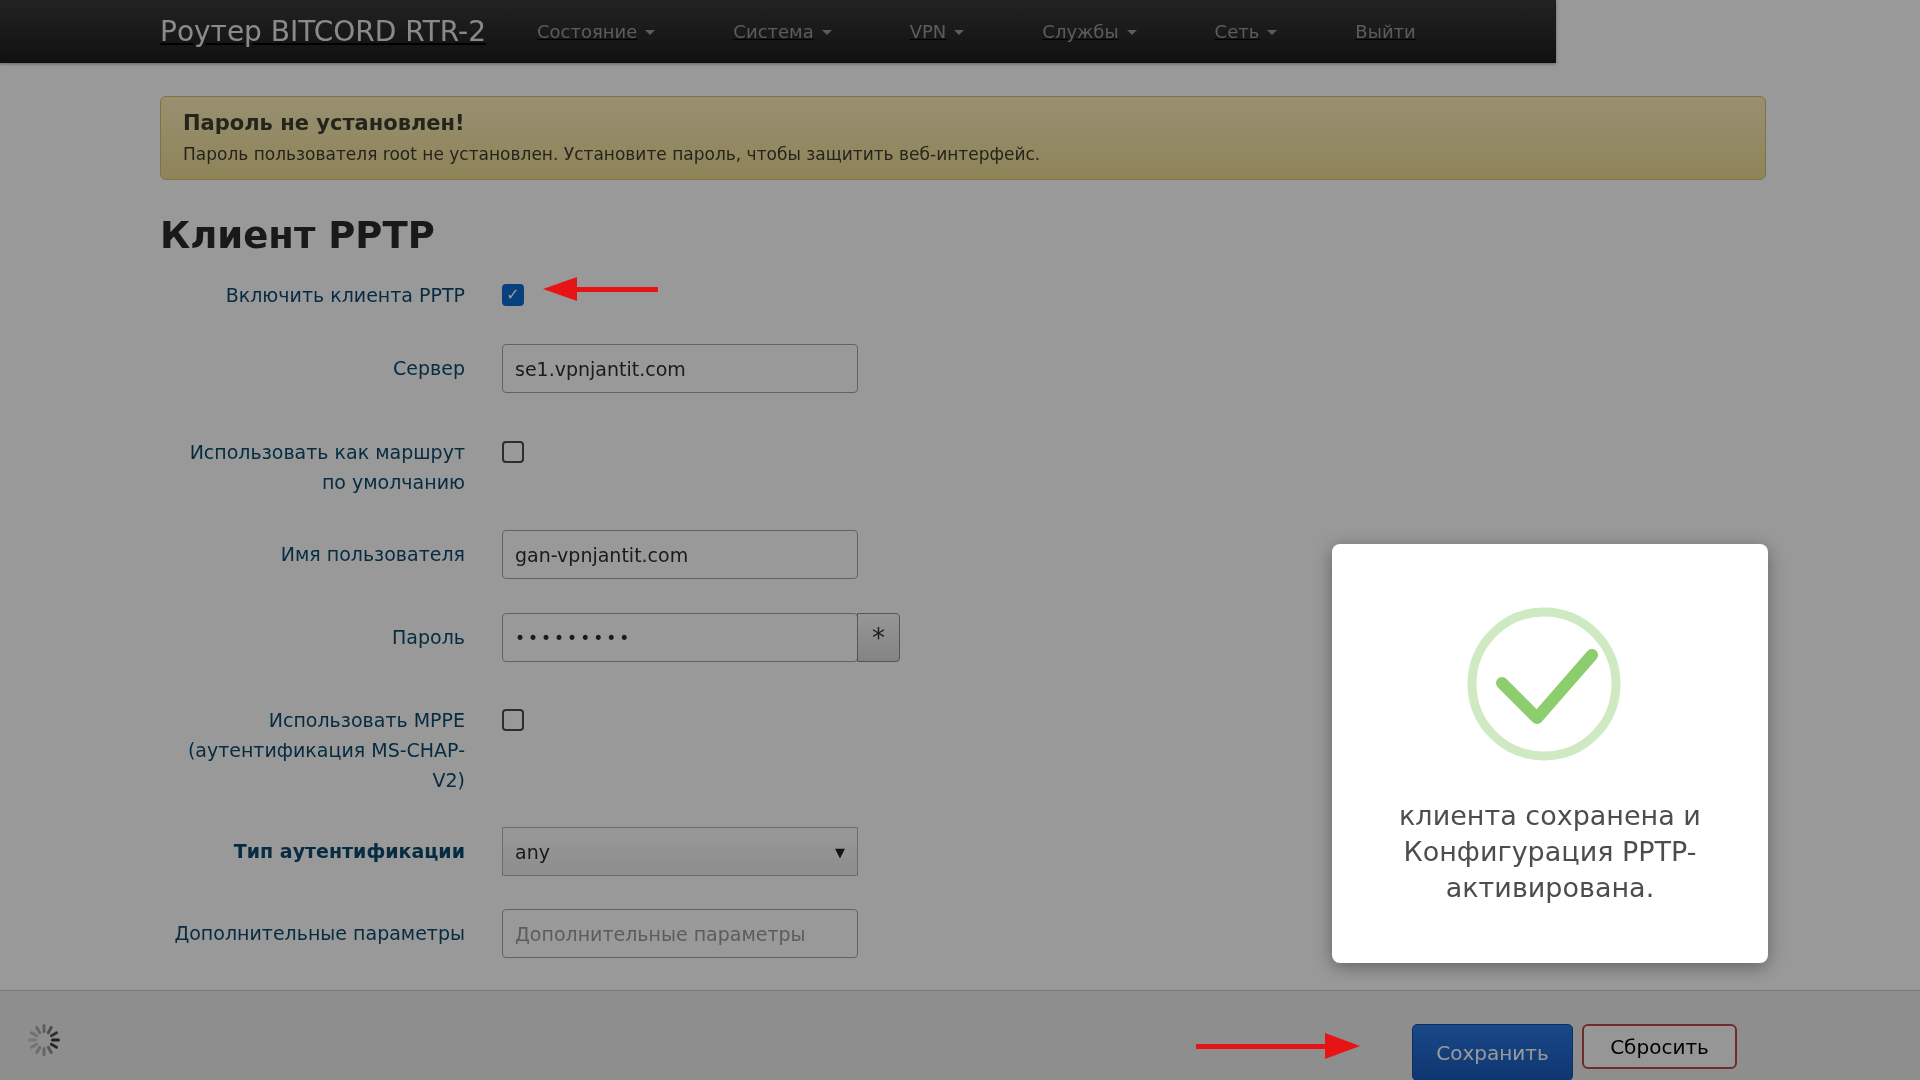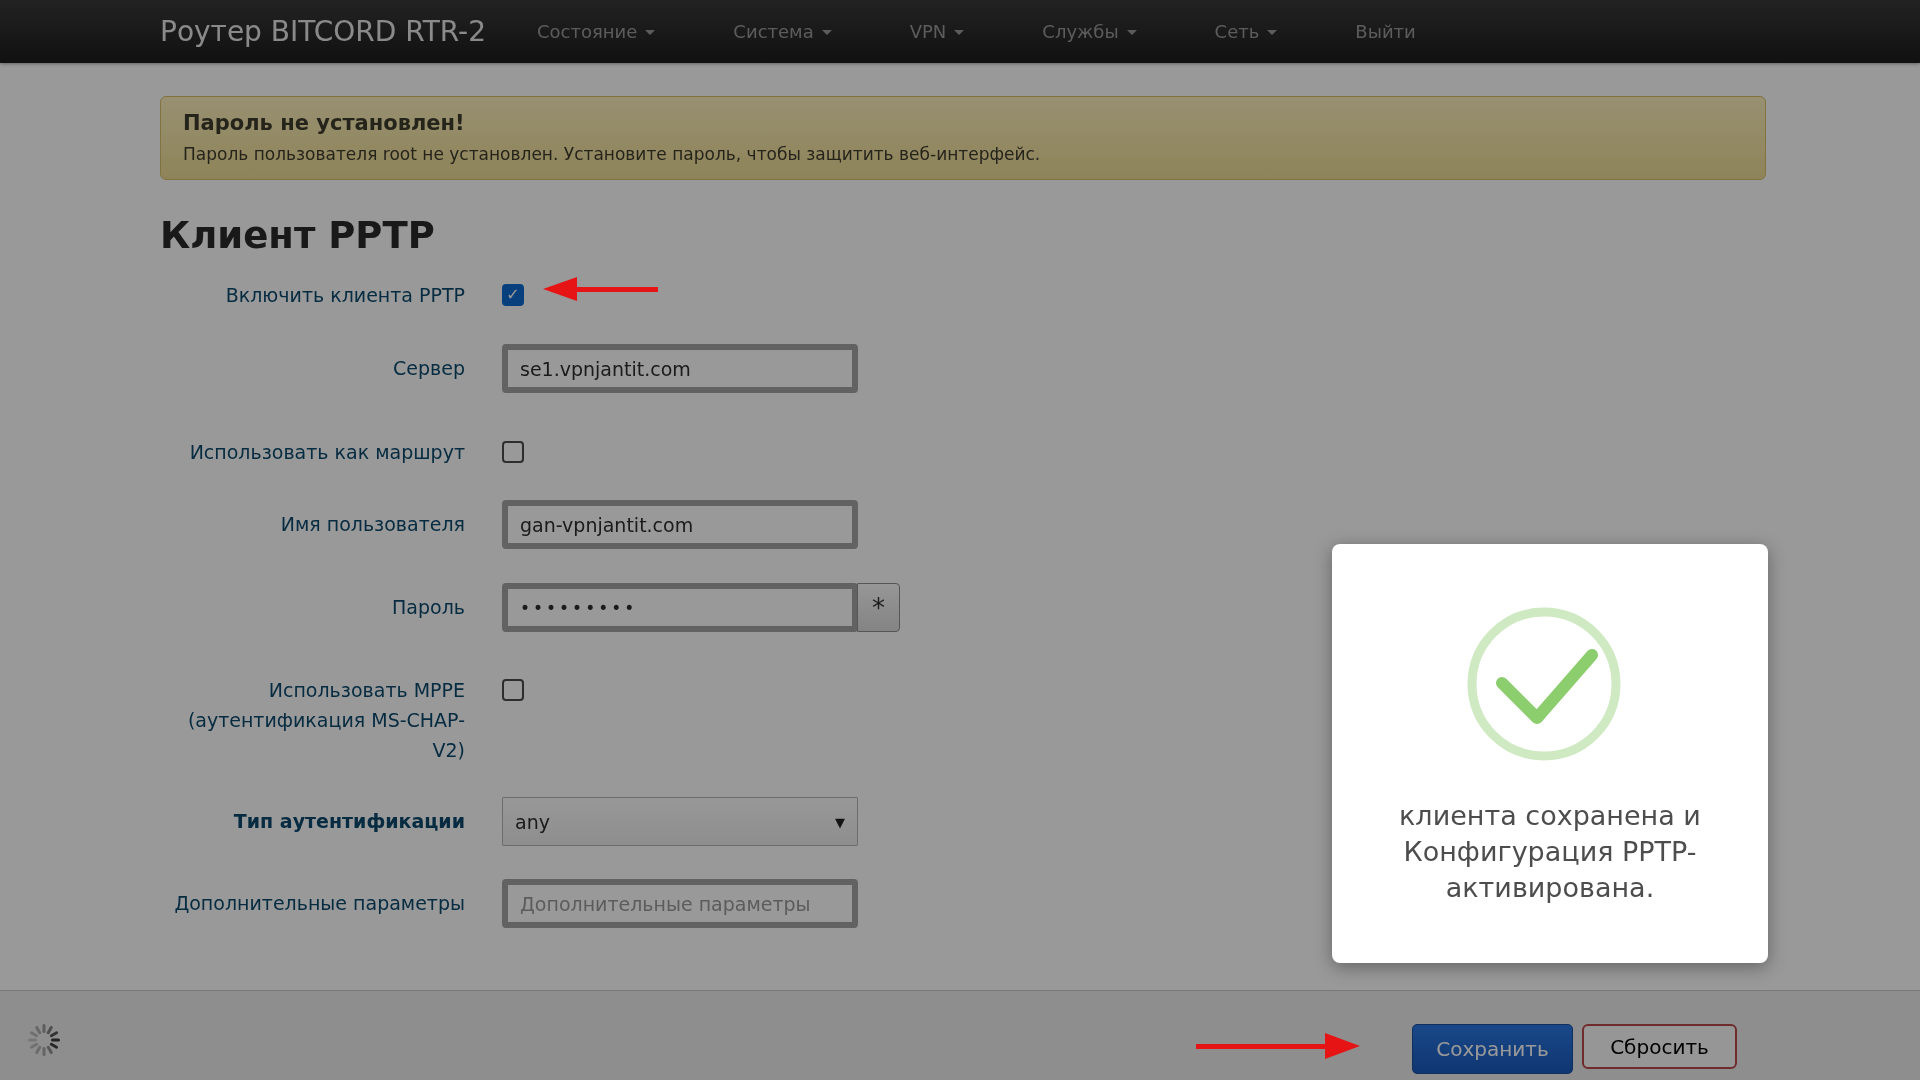--- a/index.html
+++ b/index.html
@@ -1,22 +1,22 @@
 <!DOCTYPE html>
 <html><head>
 <meta charset="utf-8">
 <style>
   html,body{margin:0;padding:0;}
   .page{position:relative;width:1920px;height:1080px;overflow:hidden;background:#fff;
         font-family:"DejaVu Sans","Liberation Sans",sans-serif;}
 
   
-  .navbar{position:absolute;left:0;top:0;width:1920px;height:63px;
+  .navbar{position:absolute;left:0;top:0;width:1556px;height:63px;
           background:linear-gradient(#3a3a3a,#1c1c1c);display:flex;align-items:center;
-          box-shadow:0 1px 3px rgba(0,0,0,.35);}
+          box-shadow:0 1px 3px rgba(0,0,0,.35);text-decoration:underline;}
   .brand{margin-left:160px;font-size:28px;color:#e6e6e6;white-space:nowrap;}
   .nav-items{display:flex;margin-left:30px;align-items:center;height:100%;gap:36px;}
   .nav-item{padding:0 21px;font-size:18px;color:#9a9a9a;display:flex;align-items:center;
             gap:8px;cursor:pointer;white-space:nowrap;height:100%;}
   .caret{width:0;height:0;border-left:5px solid transparent;border-right:5px solid transparent;
          border-top:5px solid #9a9a9a;margin-top:2px;}
 
   
   .banner{position:absolute;left:160px;top:96px;width:1606px;box-sizing:border-box;
           padding:14px 22px 15px;background:linear-gradient(#fdf0bd,#eedc94);
@@ -34,41 +34,41 @@
   .lbl{width:305px;flex-shrink:0;text-align:right;font-size:19px;color:#0c4a6e;line-height:30px;}
   .ctl{margin-left:37px;position:relative;}
   .mb-a{margin-bottom:34px}.mb-b{margin-bottom:44px}.mb-c{margin-bottom:33px}
   .mb-d{margin-bottom:43px}.mb-e{margin-bottom:32px}
 
   .checkbox{width:22px;height:22px;box-sizing:border-box;border:2px solid #4c4c4c;border-radius:4px;
             background:#fff;margin-top:4px;display:flex;align-items:center;justify-content:center;cursor:pointer;}
   .checkbox.checked{background:#0d6cd1;border-color:#0d6cd1;}
   .checkbox.checked::after{content:"✓";color:#fff;font-size:16px;font-weight:bold;line-height:1;}
 
-  .text-input{width:356px;height:49px;box-sizing:border-box;border:6px solid #a3a3a3;border-radius:4px;
+  .text-input{width:356px;height:49px;box-sizing:border-box;border:1px solid #a3a3a3;border-radius:4px;
               padding:3px 12px;font-size:19px;color:#2e2e2e;background:#fff;outline:none;
               font-family:"DejaVu Sans","Liberation Sans",sans-serif;}
   .text-input::placeholder{color:#9a9a9a;}
   .pw{letter-spacing:3px;font-size:17px;}
   .pw-wrap{display:flex;}
   .pw-addon{width:43px;height:49px;box-sizing:border-box;margin-left:-1px;border:1px solid #8f8f8f;
             border-radius:0 4px 4px 0;background:linear-gradient(#fbfbfb,#dcdcdc);
             display:flex;align-items:center;justify-content:center;font-size:26px;color:#333;cursor:pointer;}
   .select{position:relative;width:356px;height:49px;box-sizing:border-box;border:1px solid #b5b5b5;
           border-radius:1px;background:linear-gradient(#fdfdfd,#ededed);display:flex;align-items:center;
           padding:16px 12px;font-size:19px;color:#2e2e2e;cursor:pointer;}
   .select::after{content:"▼";position:absolute;right:12px;top:17px;font-size:13px;color:#222;}
 
   
   .footer{position:absolute;left:0;top:990px;width:1920px;height:90px;background:#ededed;
           border-top:1px solid #c9c9c9;box-sizing:border-box;}
   .btn{position:absolute;box-sizing:border-box;border-radius:5px;font-size:20px;cursor:pointer;
        display:flex;align-items:center;justify-content:center;
        font-family:"DejaVu Sans","Liberation Sans",sans-serif;}
-  .btn-save{left:1412px;top:33px;width:161px;height:50px;color:#fff;
+  .btn-save{left:1412px;top:33px;width:161px;height:57px;color:#fff;
             background:linear-gradient(#2b78e4,#1a5bbd);border:1px solid #1b4f9e;}
   .btn-reset{left:1582px;top:33px;width:155px;height:45px;color:#000000;background:#fbfbfb;
              border:2px solid #b94a48;border-radius:6px;}
   .spinner{position:absolute;left:27px;top:31px;}
 
   
   .overlay{position:absolute;left:0;top:0;width:1920px;height:1080px;background:rgba(0,0,0,0.40);z-index:50;}
   .modal{position:absolute;left:1332px;top:544px;width:436px;height:419px;background:#fff;
          border-radius:8px;z-index:60;box-shadow:0 4px 18px rgba(0,0,0,0.35);}
   .modal-art{position:absolute;left:132px;top:60px;}
@@ -139,20 +139,21 @@
     <div class="row mb-b">
       <div class="lbl" style="line-height:49px;">Сервер</div>
       <div class="ctl">
         <input class="text-input" type="text" value="se1.vpnjantit.com" style="">
       </div>
     </div>
 
     <div class="row mb-c">
       <div class="lbl">
         <div>Использовать как маршрут</div>
+        <div>по умолчанию</div>
       </div>
       <div class="ctl">
         <div class="checkbox"></div>
       </div>
     </div>
 
     <div class="row mb-a">
       <div class="lbl" style="line-height:49px;">Имя пользователя</div>
       <div class="ctl">
         <input class="text-input" type="text" value="gan-vpnjantit.com" style="">

